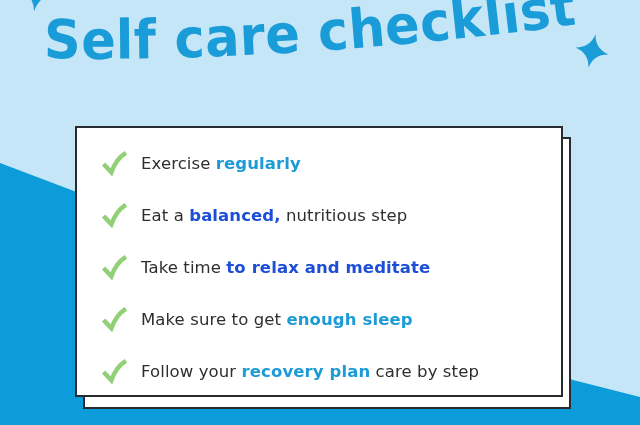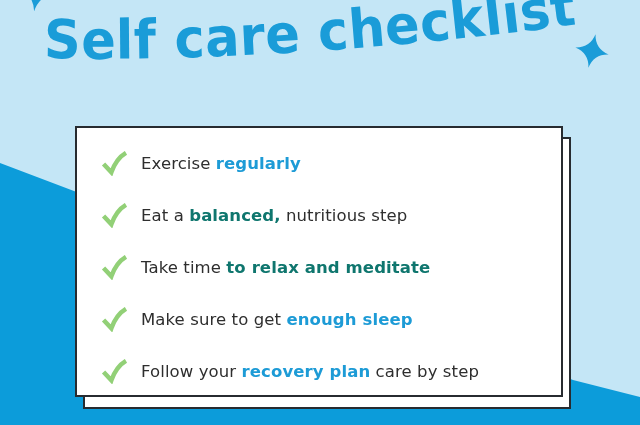--- a/index.html
+++ b/index.html
@@ -65,21 +65,21 @@
   }
   .row-text {
     font-family: "DejaVu Sans", sans-serif;
     font-size: 16.5px;
     color: #2e2e2e;
     letter-spacing: 0.1px;
     white-space: nowrap;
   }
   .hl { font-weight: bold; }
   .hl-blue  { color: #1d9bd6; }
-  .hl-green { color: #0f766e; }
+  .hl-green { color: #1d4ed8; }
 
   
   .title-svg {
     position: absolute;
     left: 0; top: 0;
     z-index: 3;
     overflow: visible;
     pointer-events: none;
   }
   .title-text {

